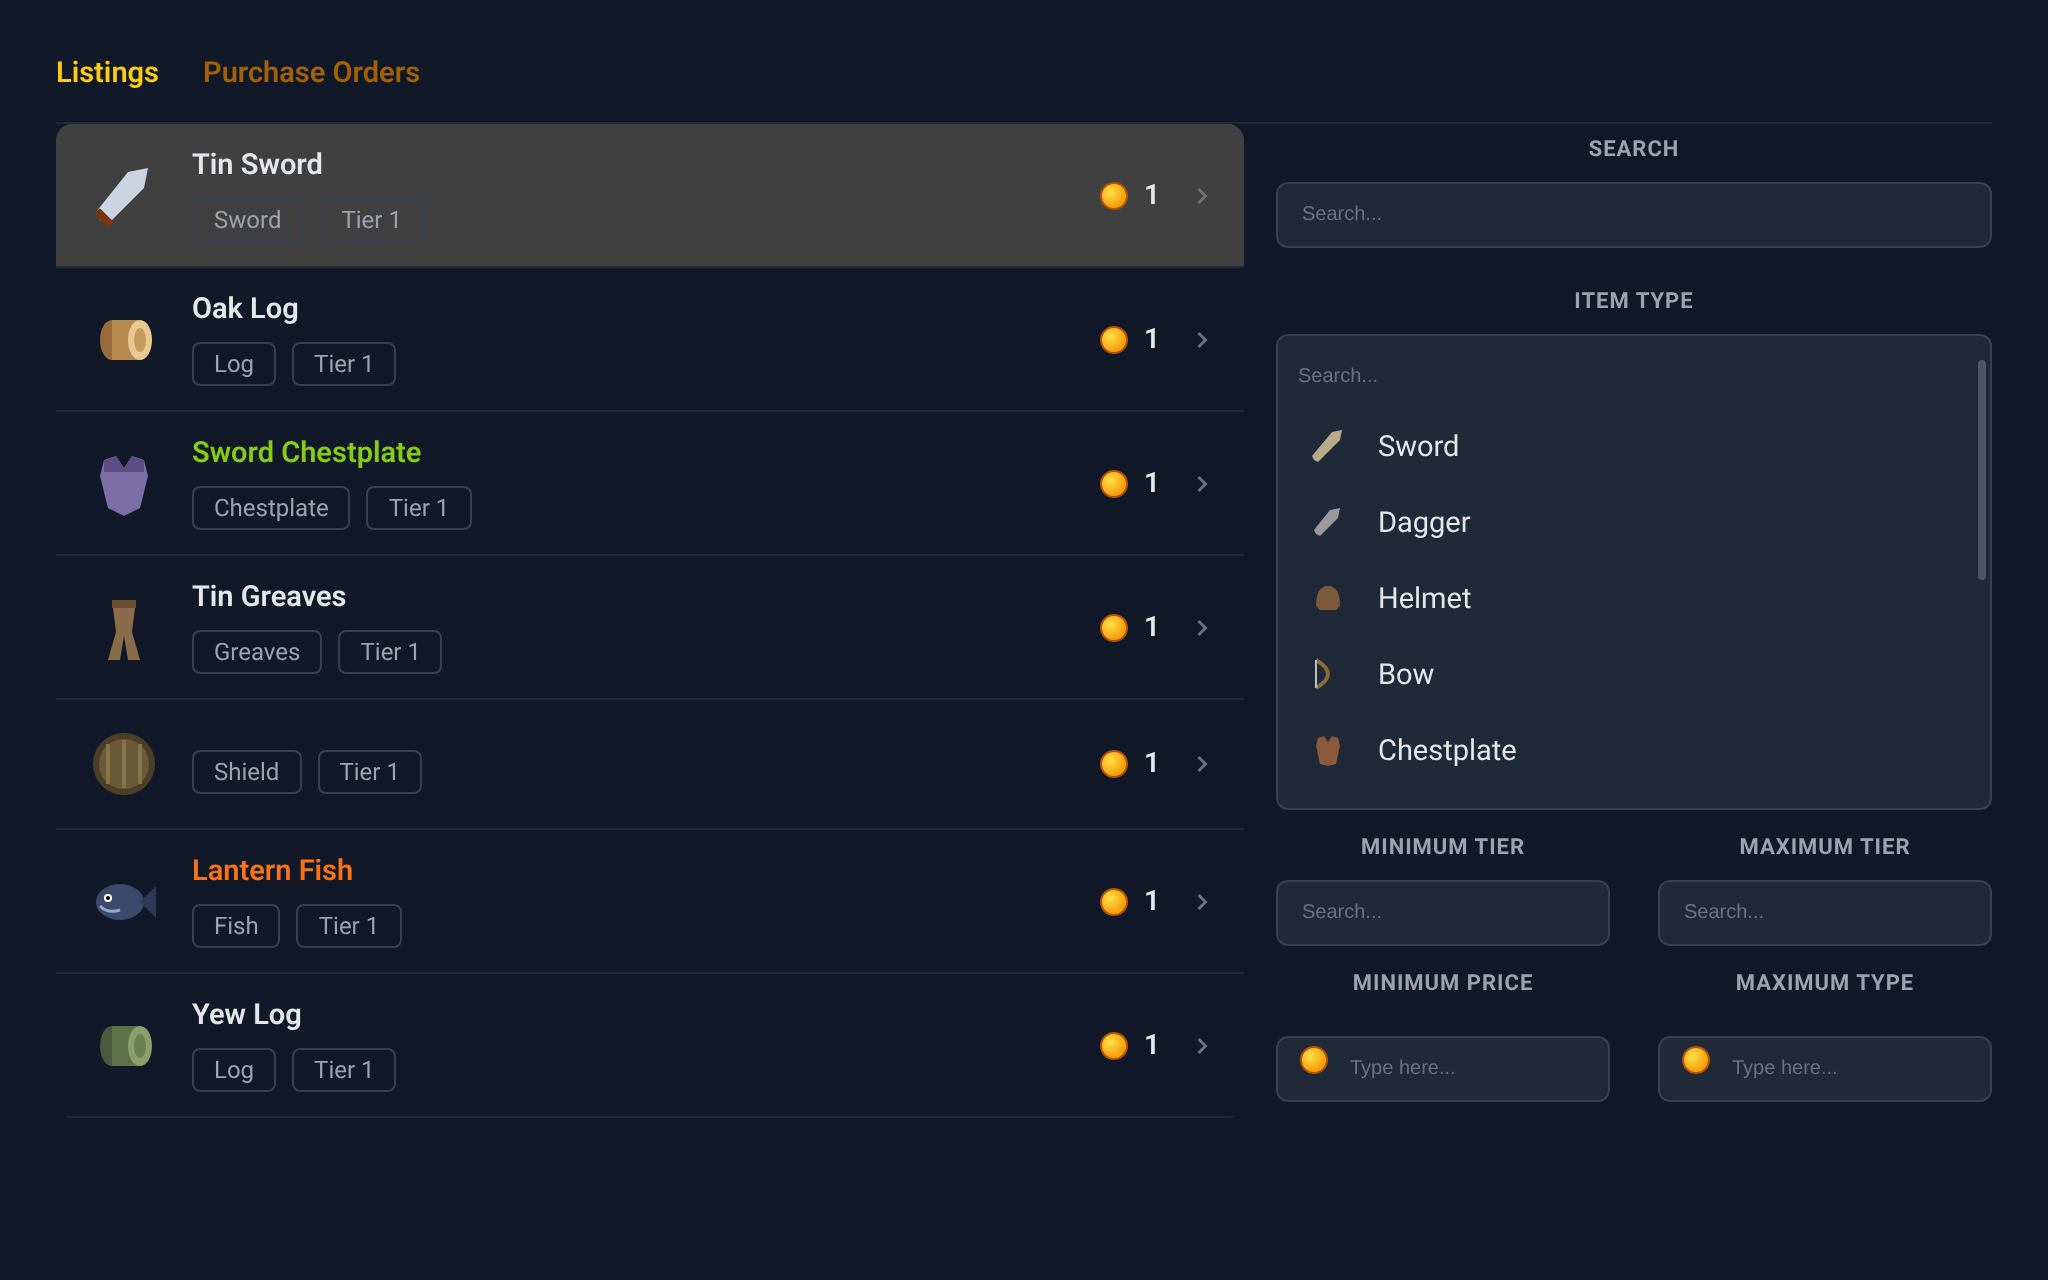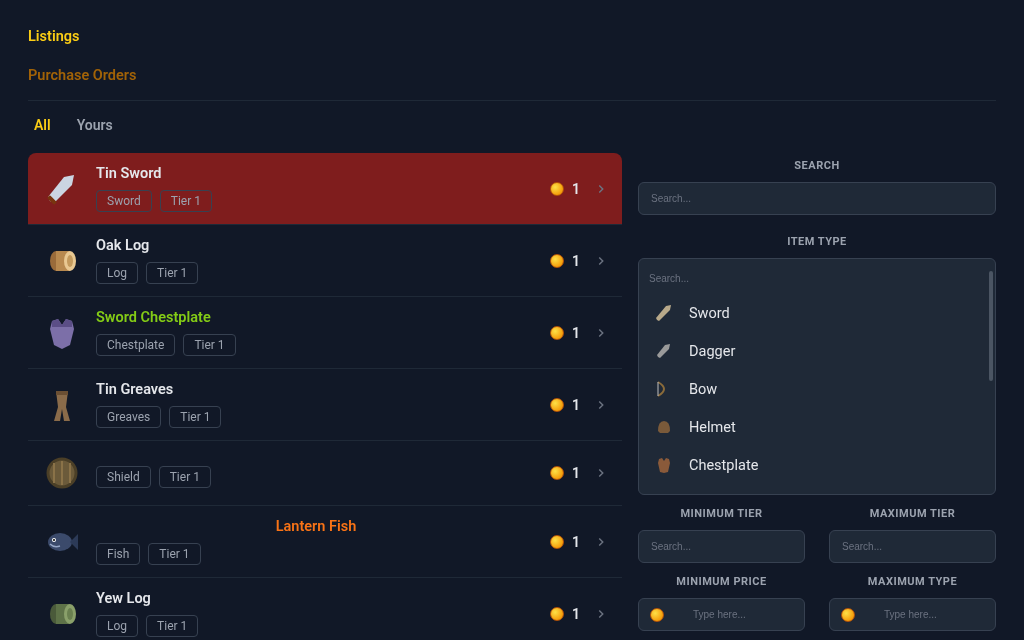--- a/index.html
+++ b/index.html
@@ -9,21 +9,20 @@
     background: #111827;
     font-family: -apple-system, BlinkMacSystemFont, "Segoe UI", Roboto, sans-serif;
     color: #d1d5db;
     overflow: hidden;
   }
   .wrap { padding: 0 28px; }
   .toptabs {
     display: flex;
     gap: 22px;
     padding: 28px 0 16px 0;
-    flex-direction: column;
   }
   .toptab {
     font-size: 14.5px;
     font-weight: 600;
     color: #a16207;
     cursor: pointer;
   }
   .toptab.active { color: #facc15; }
   .divider {
     height: 1px;
@@ -55,30 +54,30 @@
     overflow: hidden;
   }
   .itemrow {
     display: flex;
     align-items: center;
     padding: 12px 14px;
     border-bottom: 1px solid #1f2937;
     gap: 14px;
     cursor: pointer;
   }
-  .itemrow.hl { background: #7f1d1d; }
+  .itemrow.hl { background: #404040; }
   .itemicon {
     width: 40px; height: 40px;
     display: flex; align-items: center; justify-content: center;
   }
   .itemicon svg { width: 36px; height: 36px; }
   .itemmeta { flex: 1; min-width: 0; }
   .itemname { font-size: 14.5px; font-weight: 600; color: #e5e7eb; }
   .itemname.green { color: #84cc16; }
-  .itemname.orange { color: #f97316; text-align: center; }
+  .itemname.orange { color: #f97316; }
   .badges { margin-top: 8px; display: flex; gap: 8px; }
   .badge {
     font-size: 12px;
     color: #9ca3af;
     border: 1px solid #374151;
     padding: 3px 10px;
     border-radius: 4px;
     background: transparent;
   }
   .pricecol { display: flex; align-items: center; gap: 8px; color: #e5e7eb; font-weight: 600; font-size: 14px; }
@@ -143,36 +142,32 @@
   .twoinputs {
     display: flex;
     gap: 24px;
     margin-top: 6px;
   }
   .inputgroup { flex: 1; min-width: 0; }
   .inputwithcoin { position: relative; }
   .inputwithcoin .coin {
     position: absolute; left: 12px; top: 50%; transform: translateY(-50%);
   }
-  .inputwithcoin input { padding-left: 54px; }
+  .inputwithcoin input { padding-left: 36px; margin-top: 10px; }
   .spacer { height: 14px; }
 </style>
 </head>
 <body>
 
 <div class="wrap">
   <div class="toptabs">
     <div class="toptab active">Listings</div>
     <div class="toptab">Purchase Orders</div>
   </div>
   <div class="divider"></div>
-  <div class="subtabs">
-    <div class="subtab active">All</div>
-    <div class="subtab">Yours</div>
-  </div>
 
   <div class="main">
 
     <div class="leftcol">
       <div class="list">
 
         <div class="itemrow hl">
           <div class="itemicon">
             <svg viewBox="0 0 36 36">
                 <polygon points="6,30 10,32 28,14 30,4 20,6 4,26" fill="#cbd5e1"></polygon>
@@ -380,33 +375,33 @@
             <span class="typeicon">
                 <svg viewBox="0 0 20 20">
                   <polygon points="4,16 6,17 15,8 16,3 11,4 3,14" fill="#9a9a9a"></polygon>
                 </svg>
               </span>
             <span>Dagger</span>
           </div>
           <div class="typerow">
             <span class="typeicon">
                 <svg viewBox="0 0 20 20">
+                  <path d="M4 14 Q4 4 10 4 Q16 4 16 14 L14 16 L6 16 Z" fill="#7a5a3a"></path>
+                </svg>
+              </span>
+            <span>Helmet</span>
+          </div>
+          <div class="typerow">
+            <span class="typeicon">
+                <svg viewBox="0 0 20 20">
                   <path d="M4 3 Q16 10 4 17" stroke="#8a6b3a" stroke-width="2" fill="none"></path>
                   <line x1="4" y1="3" x2="4" y2="17" stroke="#c0c0c0" stroke-width="1"></line>
                 </svg>
               </span>
             <span>Bow</span>
-          </div>
-          <div class="typerow">
-            <span class="typeicon">
-                <svg viewBox="0 0 20 20">
-                  <path d="M4 14 Q4 4 10 4 Q16 4 16 14 L14 16 L6 16 Z" fill="#7a5a3a"></path>
-                </svg>
-              </span>
-            <span>Helmet</span>
           </div>
           <div class="typerow">
             <span class="typeicon">
                 <svg viewBox="0 0 20 20">
                   <path d="M5 4 L8 3 L10 6 L12 3 L15 4 L16 8 L14 17 L10 18 L6 17 L4 8 Z" fill="#8a5a3a"></path>
                 </svg>
               </span>
             <span>Chestplate</span>
           </div>
           <div class="typerow">

